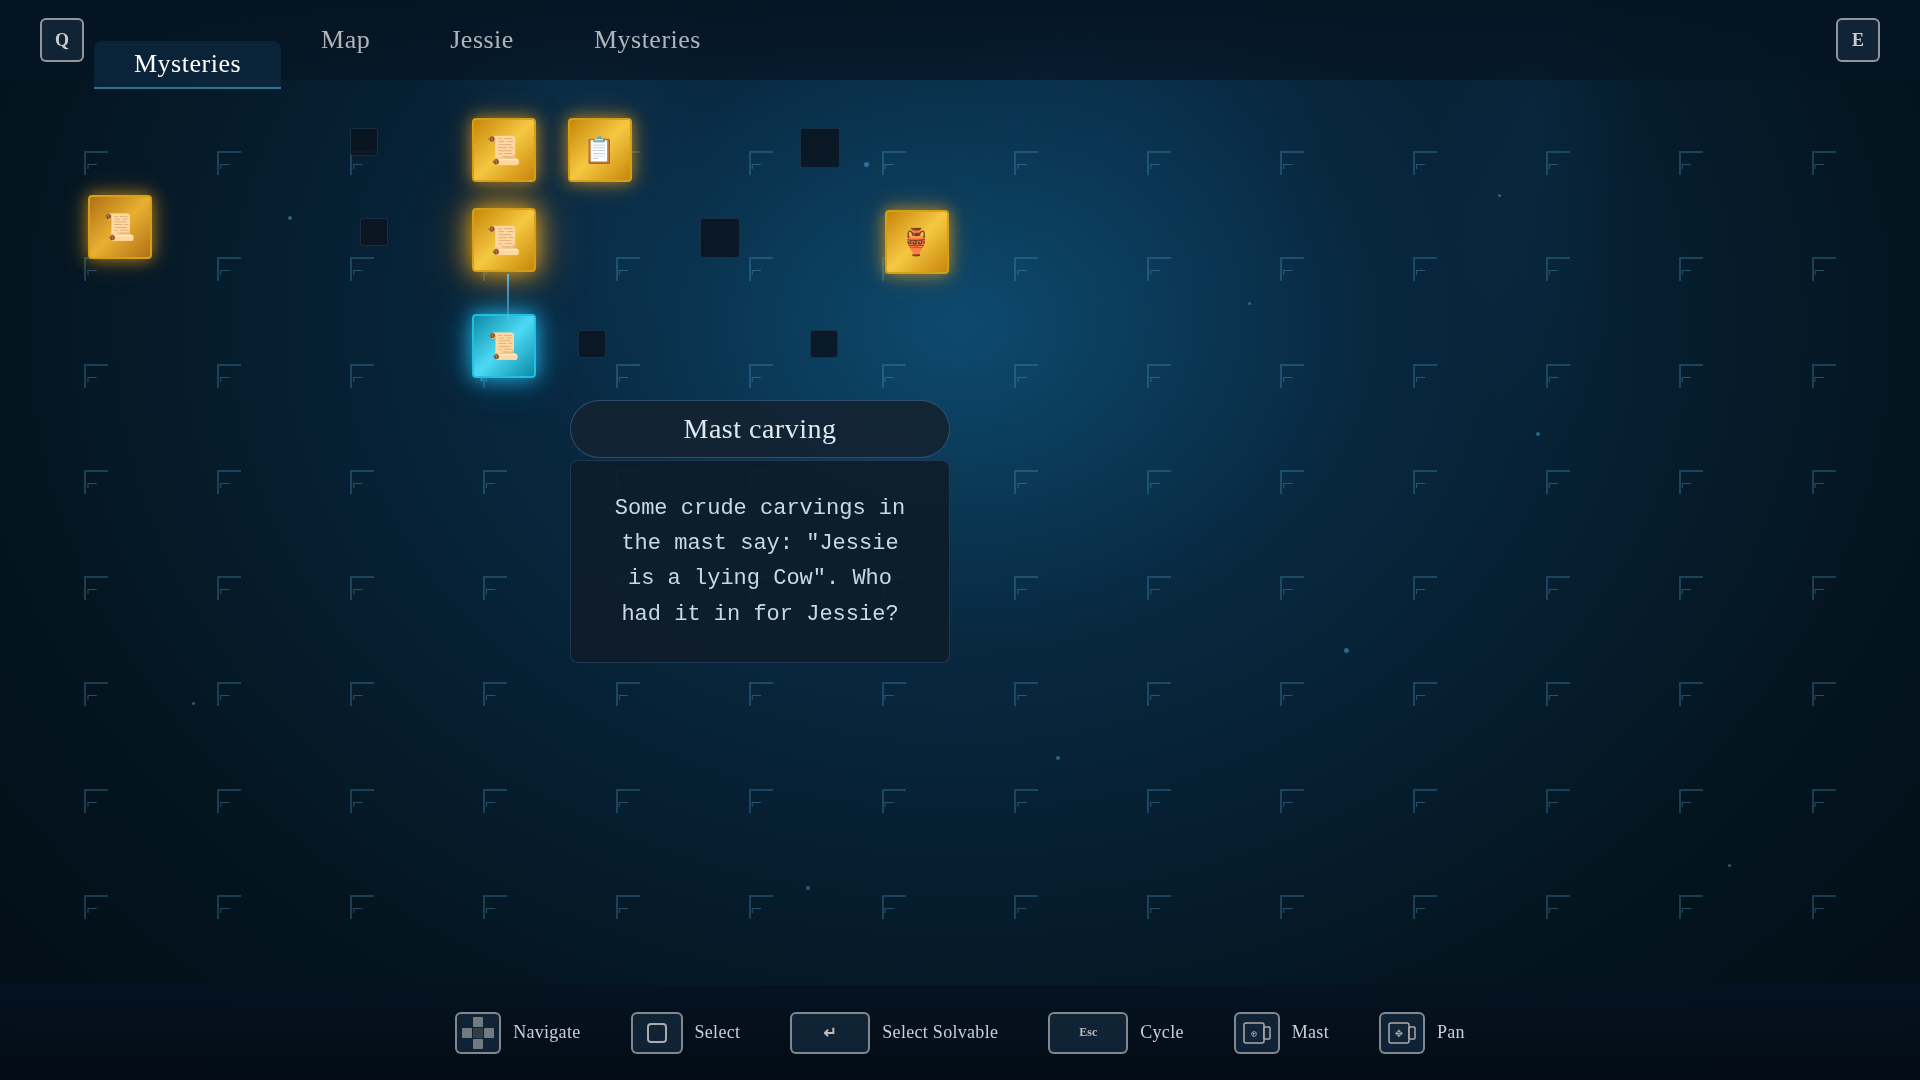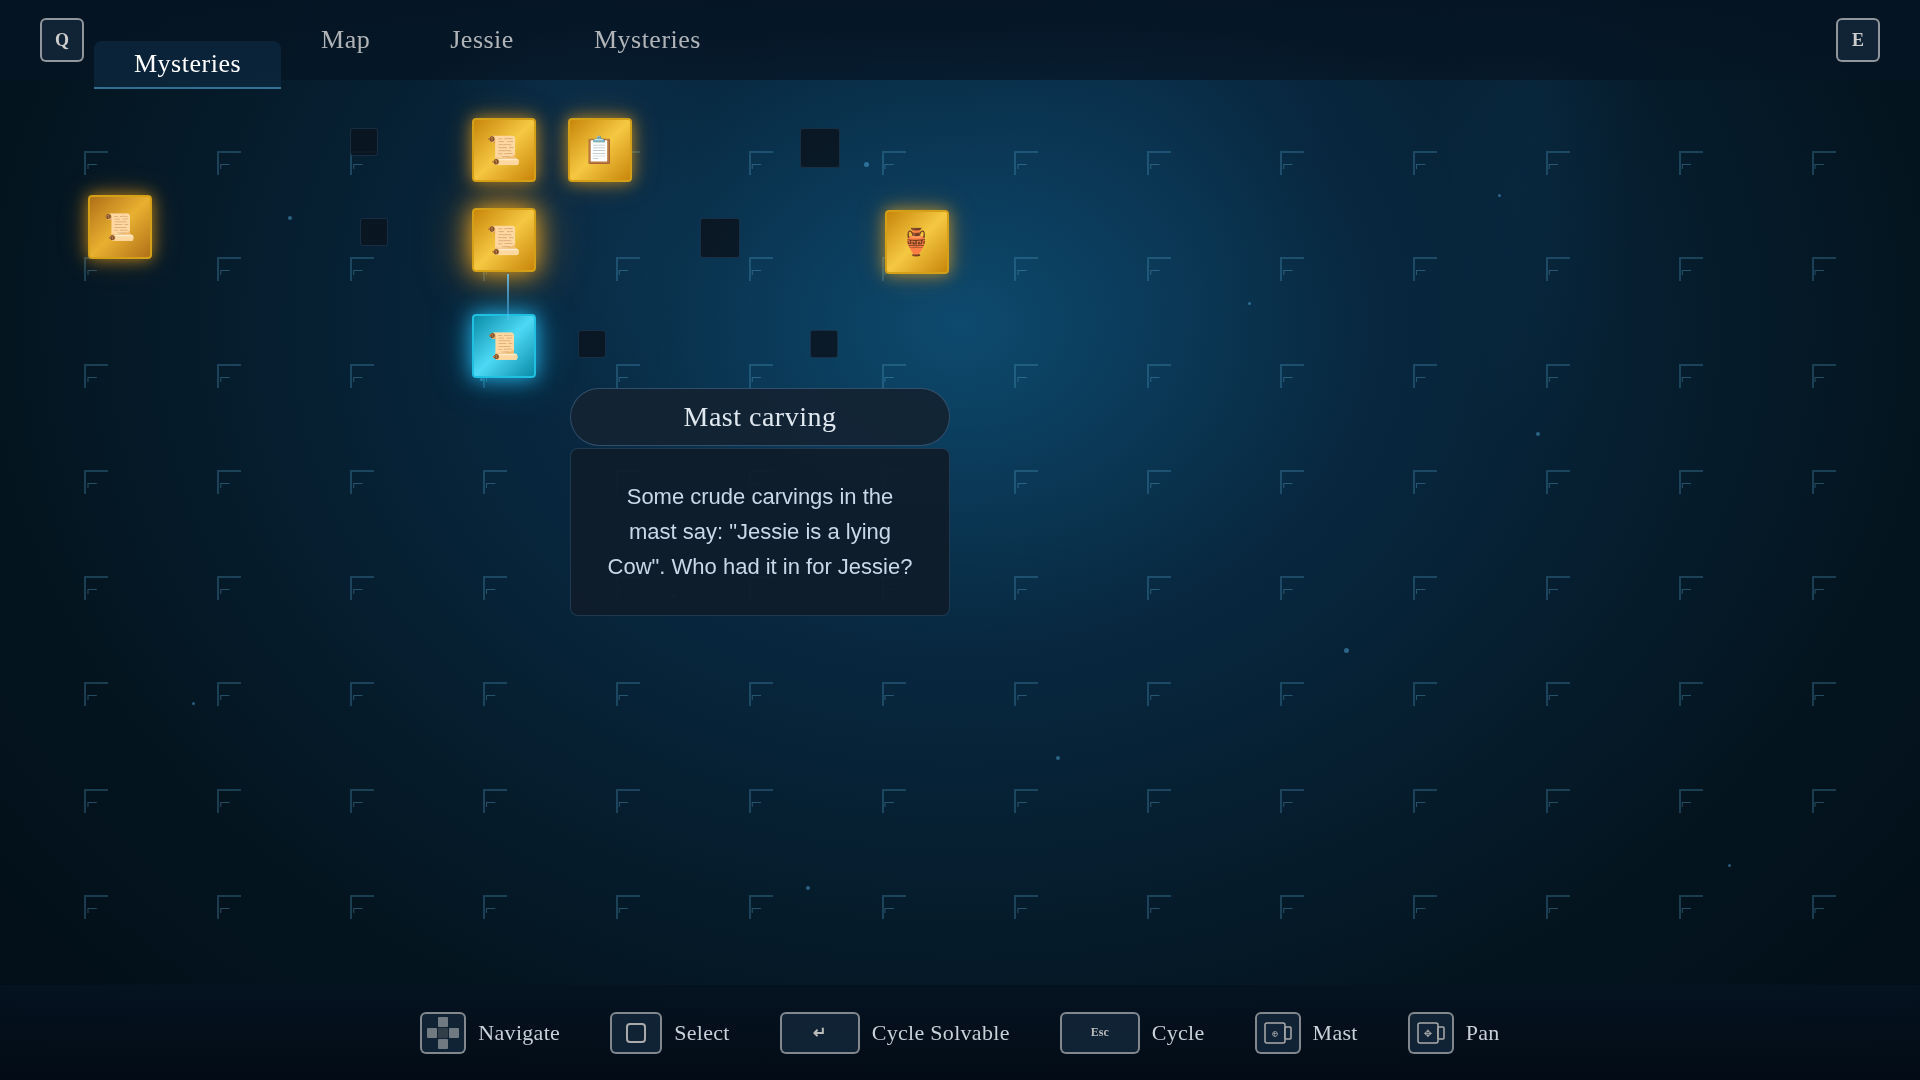--- a/index.html
+++ b/index.html
@@ -222,21 +222,21 @@
     }
 
     .tooltip-body {
       background: rgba(15, 28, 42, 0.95);
       border: 1px solid rgba(60, 100, 140, 0.4);
       border-radius: 8px;
       padding: 30px 36px;
       text-align: center;
       color: #c8d8e8;
       font-size: 22px;
-      font-family: Liberation Sans, sans-serif;
+      font-family: Liberation Mono, monospace;
       line-height: 1.6;
       max-width: 380px;
       margin-top: 2px;
     }
 
     
     .action-bar {
       position: absolute;
       bottom: 0;
       left: 0;
@@ -289,21 +289,21 @@
       border-radius: 6px;
       background: rgba(20, 40, 60, 0.8);
       display: flex;
       align-items: center;
       justify-content: center;
       flex-shrink: 0;
     }
 
     .action-label {
       color: #c8d0d8;
-      font-size: 22px;
+      font-size: 18px;
       font-family: 'Georgia', serif;
       letter-spacing: 0.3px;
     }
 
     
     .dpad-icon {
       display: grid;
       grid-template-columns: 1fr 1fr 1fr;
       grid-template-rows: 1fr 1fr 1fr;
       gap: 1px;
@@ -510,21 +510,21 @@
       <span style="font-size:26px;">🏺</span>
     </div>
   </div>
 
   <div class="item-card cyan" style="left: 472px; top: 314px;">
     <div class="card-inner">
       <span style="font-size:26px;">📜</span>
     </div>
   </div>
 
-  <div class="tooltip-popup" style="top: 388px; left: 760px;">
+  <div class="tooltip-popup" style="top: 400px; left: 760px;">
     <div class="tooltip-title">Mast carving</div>
     <div class="tooltip-body">
       <span>Some crude carvings in the mast say: "Jessie is a lying Cow".
 Who had it in for Jessie?</span>
     </div>
   </div>
 </div>
 
 <div class="nav-bar">
   <div class="nav-key-btn">
@@ -572,21 +572,21 @@
     <div class="action-key rect">
       <svg width="22" height="22" viewBox="0 0 22 22" fill="none">
         <rect x="2" y="2" width="18" height="18" rx="3" stroke="#aaa" stroke-width="2" fill="none"></rect>
       </svg>
     </div>
     <span class="action-label">Select</span>
   </div>
 
   <div class="action-item">
     <div class="action-key wide" style="font-size:16px;">↵</div>
-    <span class="action-label">Cycle Solvable</span>
+    <span class="action-label">Select Solvable</span>
   </div>
 
   <div class="action-item">
     <div class="action-key wide">Esc</div>
     <span class="action-label">Cycle</span>
   </div>
 
   <div class="action-item">
     <div class="action-key-icon">
       <svg width="30" height="28" viewBox="0 0 30 28" fill="none">

